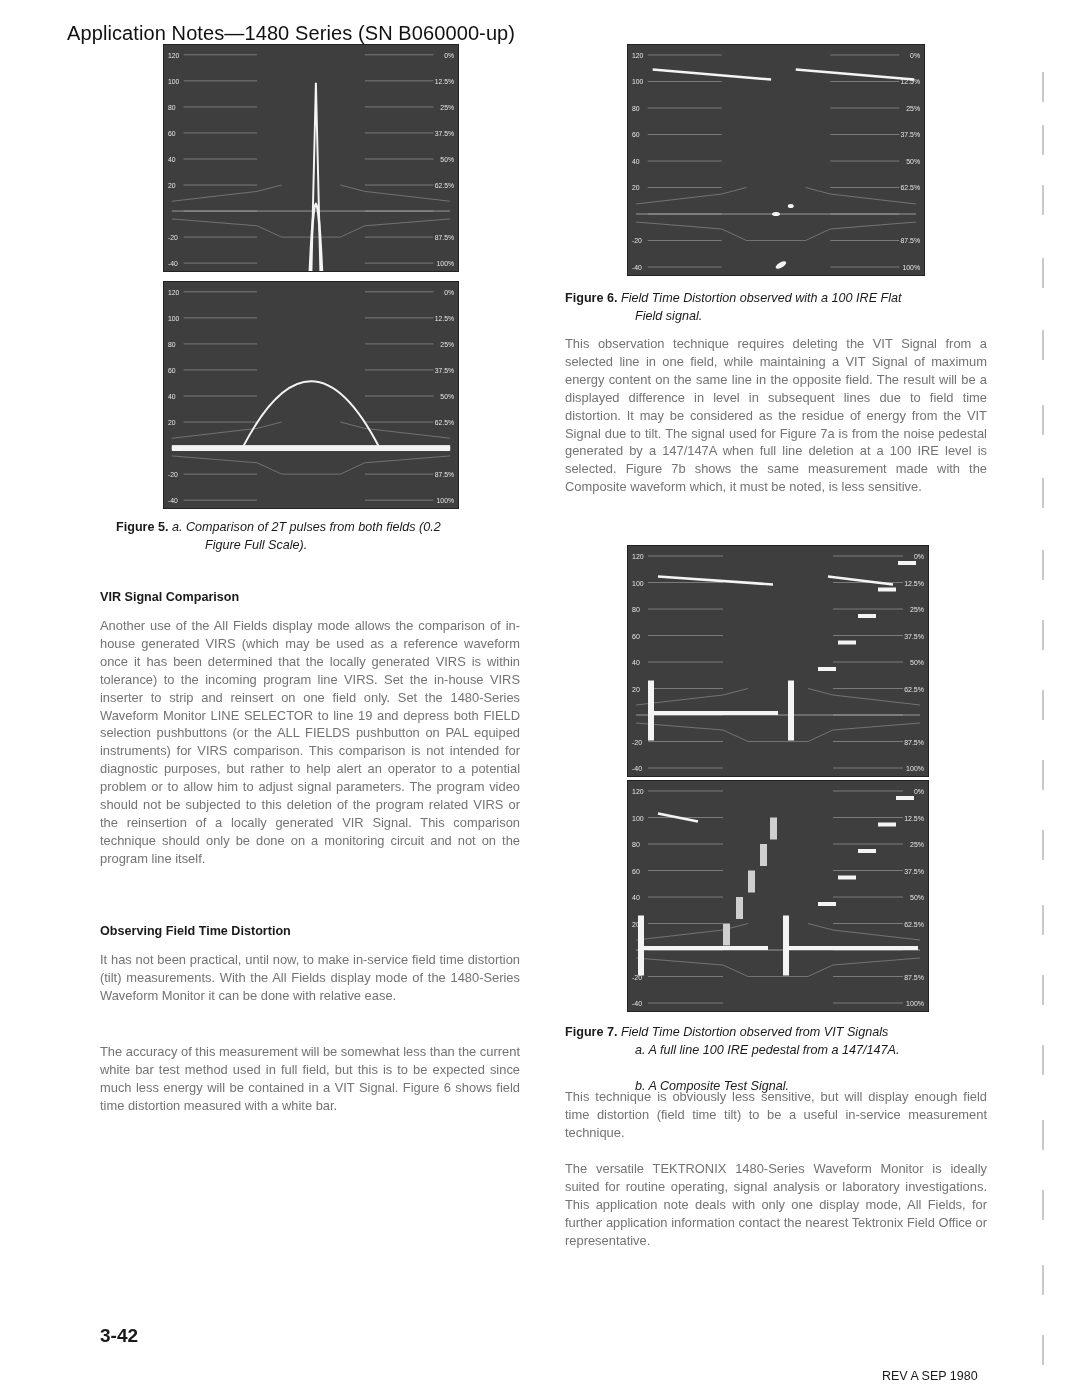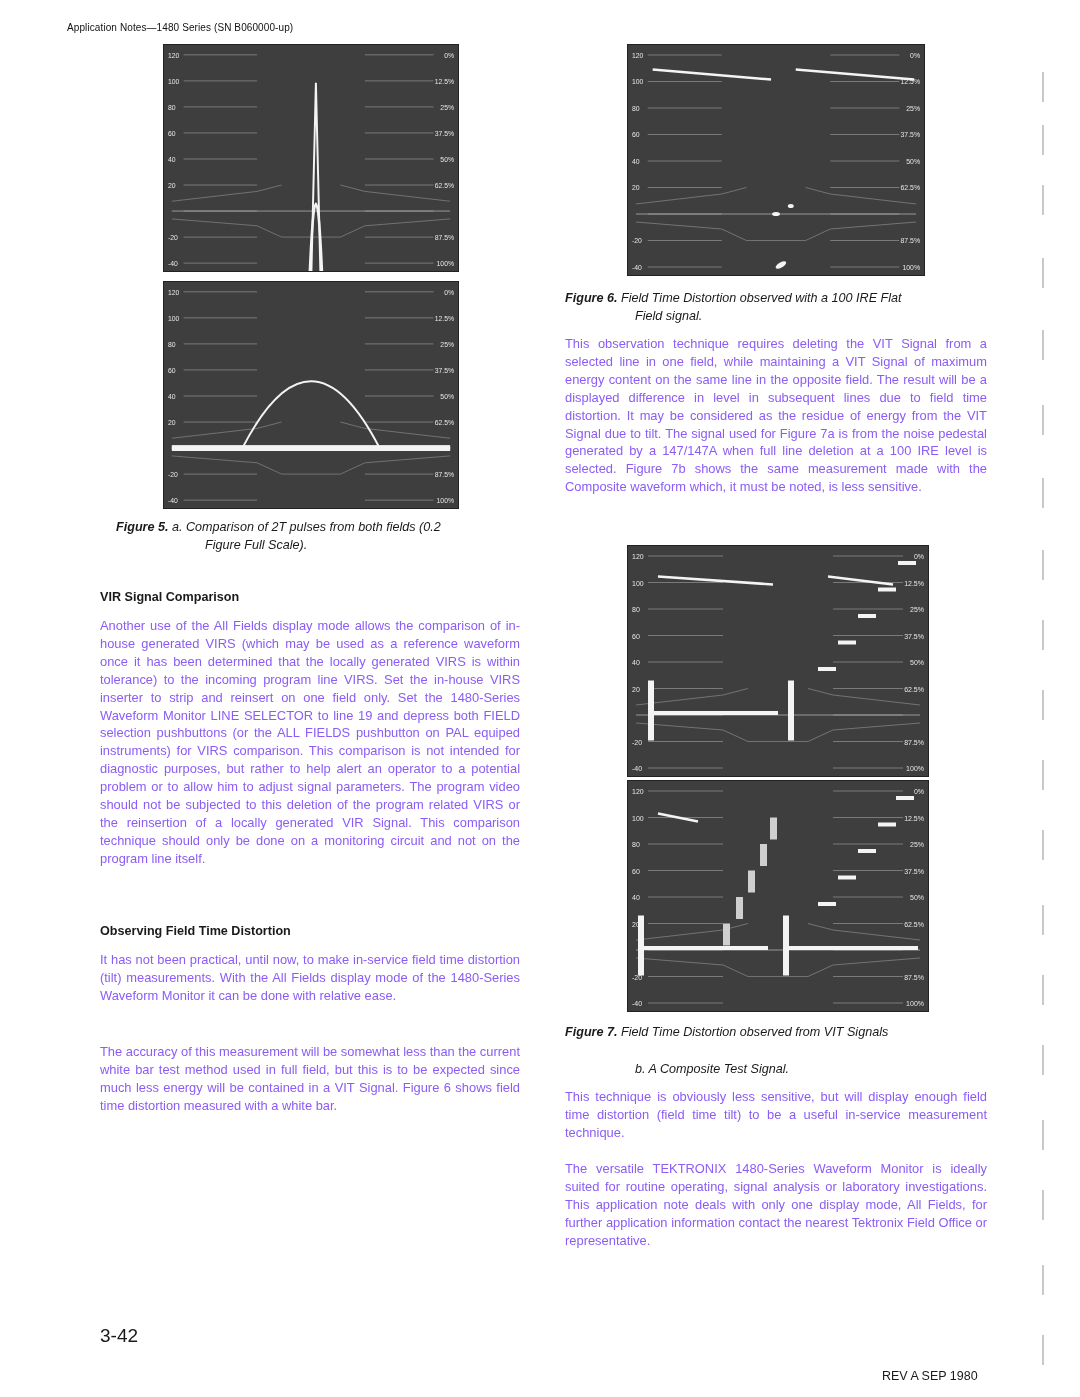--- a/index.html
+++ b/index.html
@@ -1,27 +1,27 @@
 <!DOCTYPE html>
 <html><head>
 <meta charset="utf-8">
 <style>
   html, body { margin:0; padding:0; background:#ffffff; }
   body { width:1080px; height:1397px; position:relative; overflow:hidden;
          font-family:"Liberation Sans", sans-serif; color:#1a1a1a; }
-  .header { position:absolute; left:67px; top:22px; font-size:10px; letter-spacing:0.1px; color:#111; }
+  .header { position:absolute; left:67px; top:22px; font-size:20px; letter-spacing:0.1px; color:#111; }
   .scope { position:absolute; background:#3e3e3e; border:1px solid #222; overflow:hidden; }
   .scope svg { display:block; width:100%; height:100%; }
   .caption { position:absolute; font-size:12.6px; line-height:17.5px; color:#1a1a1a; }
-  .caption .fig { font-weight:bold;font-style:italic; }
+  .caption .fig { font-weight:bold; }
   .caption .it { font-style:italic; }
   .caption .indent { display:block; }
   .heading { position:absolute; font-size:12.6px; font-weight:bold; }
-  .para { position:absolute; font-size:12.9px; line-height:17.9px; text-align:justify; color:#8b5cf6; }
-  .footer-left { position:absolute; left:100px; top:1325px; font-size:19px; font-weight:normal; }
+  .para { position:absolute; font-size:12.9px; line-height:17.9px; text-align:justify; color:#737373; }
+  .footer-left { position:absolute; left:100px; top:1325px; font-size:19px; font-weight:bold; }
   .footer-right { position:absolute; left:882px; top:1369px; font-size:12.5px; }
   .edge-mark { position:absolute; left:1042px; width:2px; background:#c9c9c9; }
 </style>
 </head>
 <body>
 
 <div class="header">Application Notes—1480 Series (SN B060000-up)</div>
 
 <div class="scope" style="left:163px; top:44px; width:294px; height:226px;">
     <svg viewBox="0 0 300 230" preserveAspectRatio="none">
@@ -293,20 +293,21 @@
       <rect x="210" y="94.5" width="18" height="4" fill="#f4f4f4"></rect>
       <rect x="230" y="68" width="18" height="4" fill="#f4f4f4"></rect>
       <rect x="250" y="41.5" width="18" height="4" fill="#f4f4f4"></rect>
       <rect x="268" y="15" width="18" height="4" fill="#f4f4f4"></rect>
     </svg>
   </div>
 
 <div class="caption" style="left:565px; top:1024px; width:430px;">
   <span class="fig">Figure 7.</span>
   <span class="it">Field Time Distortion observed from VIT Signals</span>
+  <span class="it indent" style="padding-left:70px;">a. A full line 100 IRE pedestal from a 147/147A.</span>
   <span class="it indent" style="padding-left:70px;margin-top:19px;">b. A Composite Test Signal.</span>
 </div>
 
 <div class="para" style="left:565px; top:1088px; width:422px;">This technique is obviously less sensitive, but will display enough field time distortion (field time tilt) to be a useful in-service measurement technique.</div>
 <div class="para" style="left:565px; top:1160px; width:422px;">The versatile TEKTRONIX 1480-Series Waveform Monitor is ideally suited for routine operating, signal analysis or laboratory investigations.  This application note deals with only one display mode, All Fields, for further application information contact the nearest Tektronix Field Office or representative.</div>
 
 <div class="footer-left">3-42</div>
 <div class="footer-right">REV A SEP 1980</div>
 
 <div class="edge-mark" style="top:72px;height:30px;"></div>

